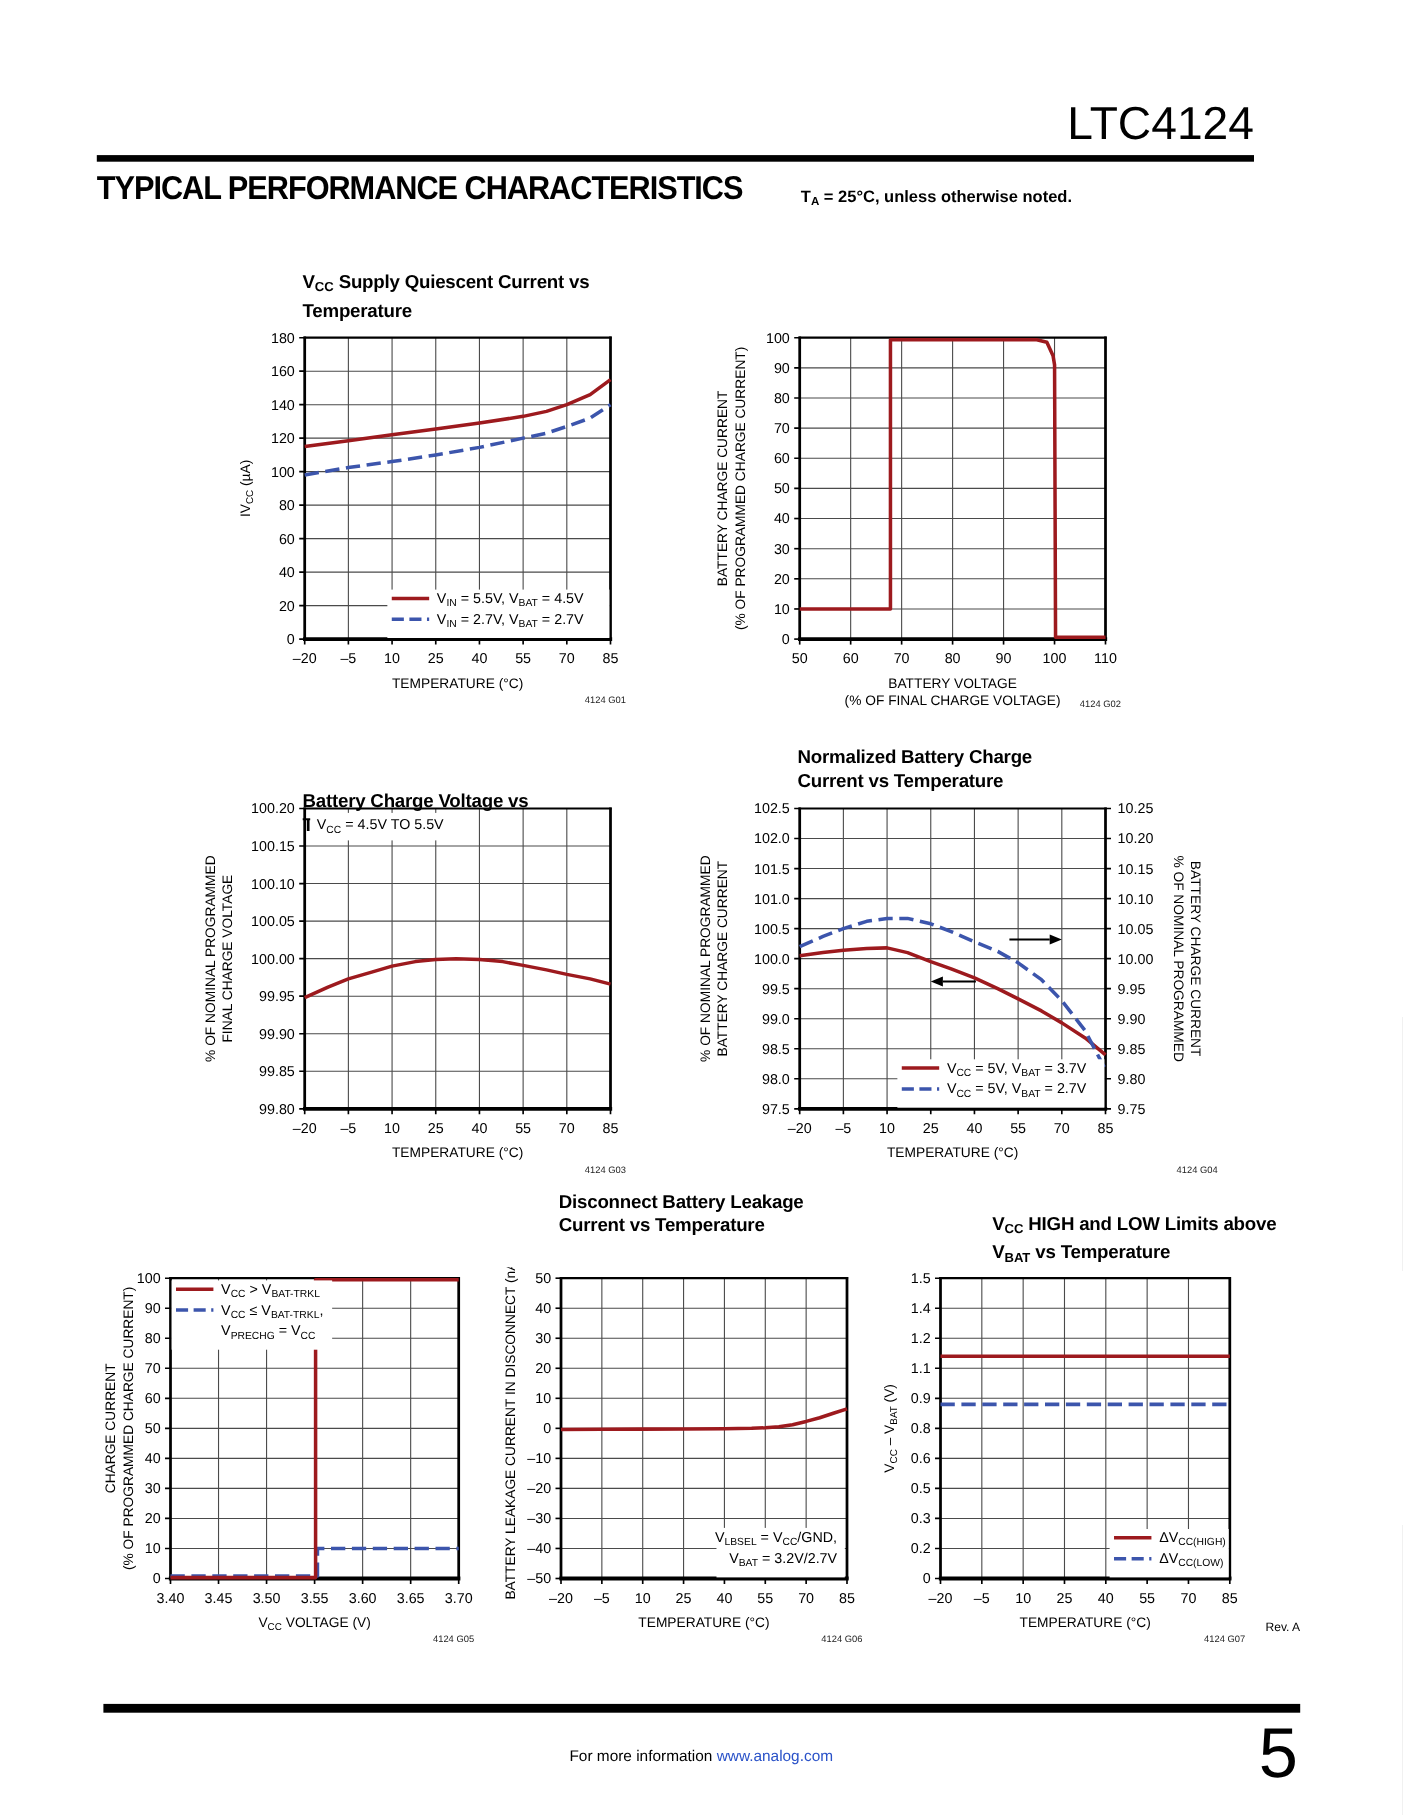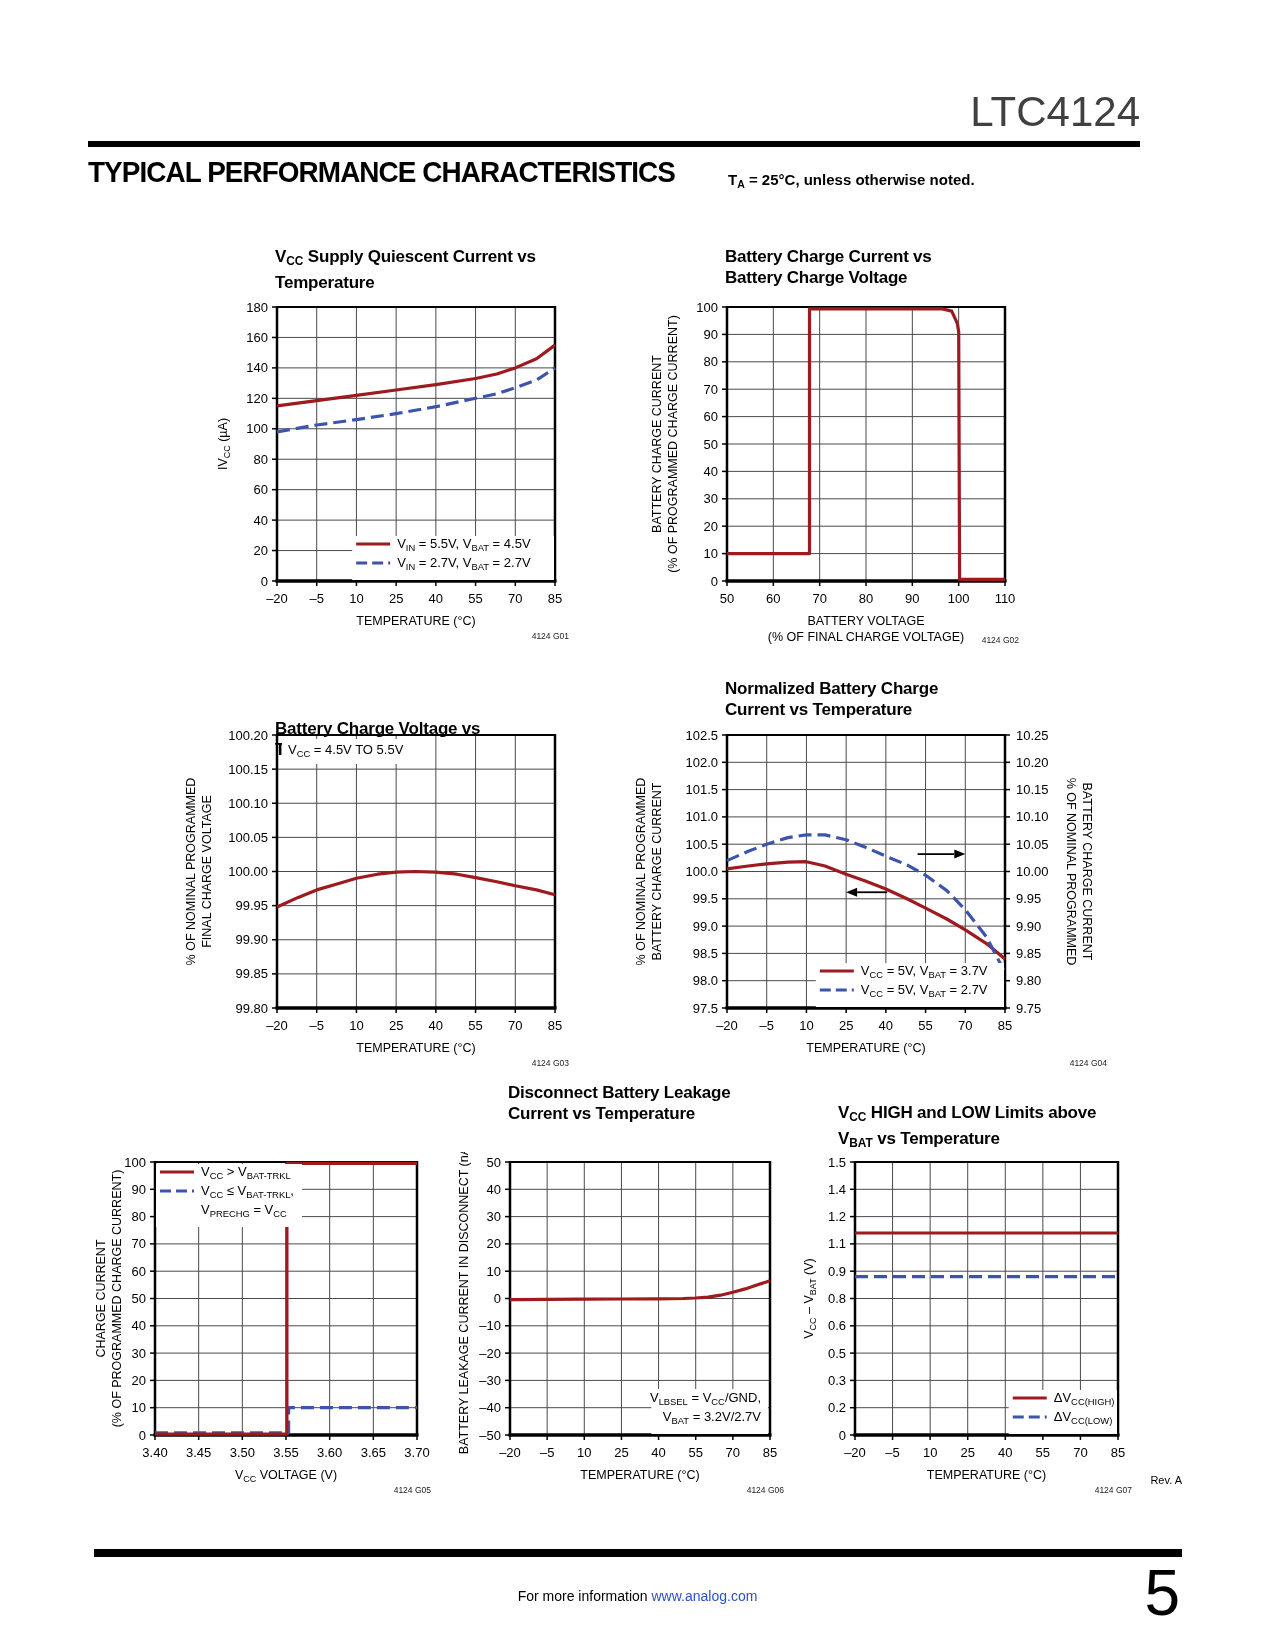--- a/index.html
+++ b/index.html
@@ -1,19 +1,19 @@
 <!DOCTYPE html>
 <html><head>
 <meta charset="utf-8">
 <style>
   html,body{margin:0;padding:0;background:#e8e8e8;}
   .page{position:relative;width:1275px;height:1650px;background:#ffffff;margin:0 auto;
         font-family:"Liberation Sans", sans-serif;color:#000;overflow:hidden;}
   .part-number{position:absolute;top:88px;right:135px;font-size:42px;font-weight:300;
-        letter-spacing:0px;color:#404040;}
+        letter-spacing:0px;color:#000000;}
   .header-rule{position:absolute;left:88px;top:141px;width:1052px;height:6px;background:#000;}
   .section-title{position:absolute;left:88px;top:155px;font-size:30px;font-weight:bold;
         letter-spacing:-1px;transform:scaleX(.93);transform-origin:left;white-space:nowrap;}
   .section-note{position:absolute;left:728px;top:171px;font-size:15px;font-weight:bold;white-space:nowrap;}
   .chart-title{position:absolute;font-size:17px;font-weight:bold;line-height:21px;
         letter-spacing:-0.2px;white-space:nowrap;}
   .chart{position:absolute;}
   sub{font-size:0.7em;vertical-align:-0.25em;letter-spacing:0;}
   .rev{position:absolute;top:1474px;right:93px;font-size:11px;}
   .footer-bar{position:absolute;left:94px;top:1549px;width:1088px;height:8px;background:#000;}
@@ -25,25 +25,24 @@
 <body>
 
 <div class="page">
 
   <div class="part-number">LTC4124</div>
   <div class="header-rule"></div>
   <div class="section-title">TYPICAL PERFORMANCE CHARACTERISTICS</div>
   <div class="section-note">T<sub>A</sub> = 25°C, unless otherwise noted.</div>
 
   <div class="chart-title" style="left:275px;top:246px;">V<sub>CC</sub> Supply Quiescent Current vs<br>Temperature</div>
-  <div class="chart-title" style="left:725px;top:246px;">Battery Charge Current vs<br>Battery Charge Voltage</div>
   <div class="chart-title" style="left:275px;top:678px;margin-top:40px;">Battery Charge Voltage vs<br>Temperature</div>
   <div class="chart-title" style="left:725px;top:678px;">Normalized Battery Charge<br>Current vs Temperature</div>
   <div class="chart-title" style="left:508px;top:1082px;">Disconnect Battery Leakage<br>Current vs Temperature</div>
-  <div class="chart-title" style="left:838px;top:1102px;">V<sub>CC</sub> HIGH and LOW Limits above<br>V<sub>BAT</sub> vs Temperature</div>
+  <div class="chart-title" style="left:902px;top:1102px;">V<sub>CC</sub> HIGH and LOW Limits above<br>V<sub>BAT</sub> vs Temperature</div>
 
   <div class="chart" style="left:213px;top:297px;"><svg width="358" height="350" viewBox="0 0 358 350">
         <line x1="103.71428571428572" y1="10" x2="103.71428571428572" y2="284" stroke="#4A4A4A" stroke-width="1"></line>
         <line x1="143.42857142857144" y1="10" x2="143.42857142857144" y2="284" stroke="#4A4A4A" stroke-width="1"></line>
         <line x1="183.14285714285714" y1="10" x2="183.14285714285714" y2="284" stroke="#4A4A4A" stroke-width="1"></line>
         <line x1="222.85714285714286" y1="10" x2="222.85714285714286" y2="284" stroke="#4A4A4A" stroke-width="1"></line>
         <line x1="262.57142857142856" y1="10" x2="262.57142857142856" y2="284" stroke="#4A4A4A" stroke-width="1"></line>
         <line x1="302.2857142857143" y1="10" x2="302.2857142857143" y2="284" stroke="#4A4A4A" stroke-width="1"></line>
         <line x1="64" y1="253.55555555555554" x2="342" y2="253.55555555555554" stroke="#4A4A4A" stroke-width="1"></line>
         <line x1="64" y1="223.11111111111111" x2="342" y2="223.11111111111111" stroke="#4A4A4A" stroke-width="1"></line>

